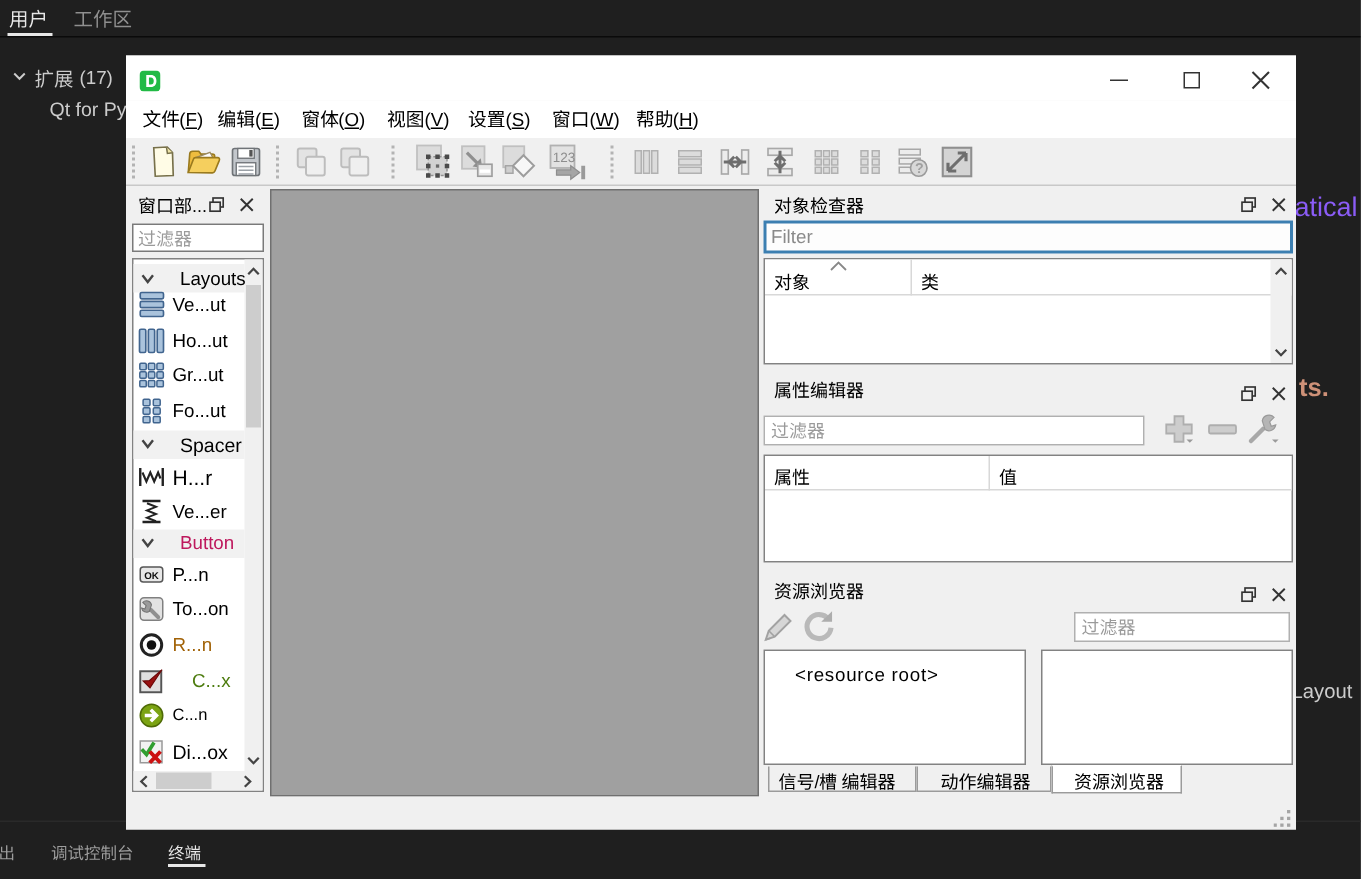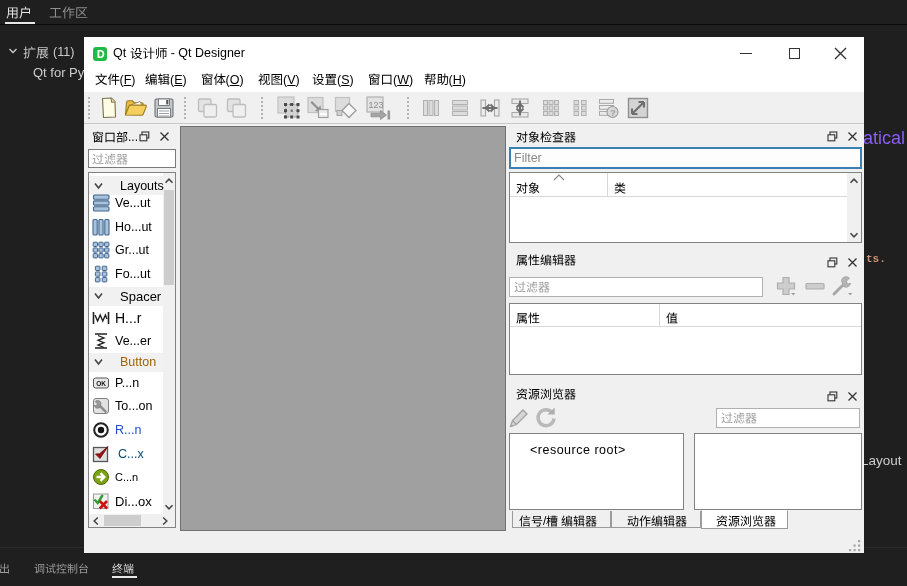--- a/index.html
+++ b/index.html
@@ -79,21 +79,21 @@
     </svg>
   </div>
 <svg class="a" style="left:8px;top:46px" width="10" height="10" viewBox="0 0 10 10">
     <path d="M1.5 3 5 6.5 8.5 3" stroke="#cccccc" stroke-width="1.3" fill="none"></path>
   </svg>
 <div class="row" style="left:23px;top:44px;height:16px">
     <svg style="width:26px;height:13px;color:#cccccc;" viewBox="0 0 2000 1000">
       <use href="#u6269" x="0"></use>
       <use href="#u5c55" x="1000"></use>
     </svg>
-    <span style="color:#cccccc;font-size:12.5px;margin-left:4px">(11)</span>
+    <span style="color:#cccccc;font-size:12.5px;margin-left:4px">(17)</span>
   </div>
 <div class="row" style="left:33px;top:64px;height:16px;color:#cccccc;font-size:13px">Qt for Py</div>
 <div class="a" style="left:0;top:547px;width:907px;height:1px;background:#2a2a2a"></div>
 <div class="row" style="left:-1px;top:561px;height:14px">
     <svg style="width:11px;height:11px;color:#9d9d9d;" viewBox="0 0 1000 1000">
       <use href="#u51fa" x="0"></use>
     </svg>
   </div>
 <div class="row" style="left:34px;top:561px;height:14px">
     <svg style="width:55px;height:11px;color:#9d9d9d;" viewBox="0 0 5000 1000">
@@ -105,37 +105,28 @@
     </svg>
   </div>
 <div class="row" style="left:112px;top:561px;height:14px">
     <svg style="width:22px;height:11px;color:#e7e7e7;" viewBox="0 0 2000 1000">
       <use href="#u7ec8" x="0"></use>
       <use href="#u7aef" x="1000"></use>
     </svg>
   </div>
 <div class="a" style="left:112px;top:576px;width:25px;height:1.5px;background:#e7e7e7"></div>
 <div class="row" style="left:848px;top:131px;height:15px;color:#8b5cf6;font-size:18px">matical</div>
-<div class="row" style="left:866px;top:251px;height:15px;color:#ce9178;font-weight:bold;font-size:11px;font-family:Liberation Mono, monospace">ts.</div>
+<div class="row" style="left:866px;top:251px;height:15px;color:#ce9178;font-weight:bold;font-size:17px;font-family:Liberation Sans, sans-serif">ts.</div>
 <div class="row" style="left:861px;top:451px;height:18px;color:#cccccc;font-size:13.5px">Layout</div>
 <div class="a" id="win" style="left:84px;top:37px;width:780px;height:516px;background:#f0f0f0">
     <div class="a" style="left:0;top:0;width:780px;height:30px;background:#ffffff"></div>
     <svg class="a" style="left:9px;top:10px" width="14" height="14" viewBox="0 0 14 14">
       <rect x="0" y="0" width="14" height="14" rx="3" fill="#21ba45"></rect>
       <path d="M4.5 3h3.2c2.2 0 3.6 1.5 3.6 4s-1.4 4-3.6 4H4.5zM6.3 4.6v4.8h1.3c1.2 0 1.9-.9 1.9-2.4S8.8 4.6 7.6 4.6z" fill="#fff"></path>
     </svg>
-    <div class="row" style="left:29px;top:7px;height:18px">
-      <span style="font-size:12.5px;color:#000">Qt&nbsp;</span>
-      <svg style="width:37.5px;height:12.5px;color:#000;" viewBox="0 0 3000 1000">
-        <use href="#u8bbe" x="0"></use>
-        <use href="#u8ba1" x="1000"></use>
-        <use href="#u5e08" x="2000"></use>
-      </svg>
-      <span style="font-size:12.5px;color:#000">&nbsp;-&nbsp;Qt Designer</span>
-    </div>
     <div class="a" style="left:656px;top:16px;width:12px;height:1.4px;background:#333"></div>
     <div class="a" style="left:705px;top:11px;width:11px;height:11px;border:1.4px solid #333"></div>
     <svg class="a" style="left:750px;top:10px" width="13" height="13" viewBox="0 0 13 13">
       <path d="M1 1 12 12M12 1 1 12" stroke="#333" stroke-width="1.4"></path>
     </svg>
     <div class="a" style="left:0;top:30px;width:780px;height:25px;background:#ffffff"></div>
     <div class="row" style="left:10.5px;top:33px;height:19px">
       <svg style="width:25.0px;height:12.5px;color:#000;" viewBox="0 0 2000 1000">
         <use href="#u6587" x="0"></use>
         <use href="#u4ef6" x="1000"></use>
@@ -385,42 +376,42 @@
     <div class="row" style="left:31px;top:272.5px;height:16px;font-size:14px;color:#000">H...r</div>
     <svg class="a" style="left:7.5px;top:294.7px" width="18" height="18" viewBox="0 0 18 18">
       <path d="M3 2h12M3 16h12" stroke="#222" stroke-width="1.6"></path>
       <path d="M6 3.5l6 2.4-6 2.4 6 2.4-6 2.4 6 2.4" stroke="#222" stroke-width="1.3" fill="none"></path>
     </svg>
     <div class="row" style="left:31px;top:295.7px;height:16px;font-size:12.5px;color:#000">Ve...er</div>
     <div class="a" style="left:5px;top:315.5px;width:74px;height:19px;background:#f1f1f1"></div>
     <svg class="a" style="left:10px;top:321px" width="9" height="8" viewBox="0 0 9 8">
       <path d="M1 1.5 4.5 6 8 1.5" stroke="#444" stroke-width="1.6" fill="none"></path>
     </svg>
-    <div class="row" style="left:36px;top:317px;height:16px;font-size:12.5px;color:#a16207">Button</div>
+    <div class="row" style="left:36px;top:317px;height:16px;font-size:12.5px;color:#be185d">Button</div>
     <svg class="a" style="left:7.5px;top:336.5px" width="18" height="18" viewBox="0 0 18 18">
       <rect x="1.5" y="4" width="15" height="10" rx="2" fill="#e8e8e8" stroke="#555" stroke-width="1"></rect>
       <text x="4.2" y="12" font-size="6.5" font-weight="bold" fill="#111" font-family="Liberation Sans">OK</text>
     </svg>
     <div class="row" style="left:31px;top:337.5px;height:16px;font-size:12.5px;color:#000">P...n</div>
     <svg class="a" style="left:7.5px;top:360.0px" width="18" height="18" viewBox="0 0 18 18">
       <rect x="1.5" y="1.5" width="15" height="15" rx="2.5" fill="#e2e2e2" stroke="#808080" stroke-width="1"></rect>
       <path d="M13.5 14.5 L8.5 9.5" stroke="#909090" stroke-width="2.6" fill="none" stroke-linecap="round"></path>
       <path d="M9 6.2 A3.4 3.4 0 0 0 3.2 4.6 L5.4 6.8 L4.6 9 L2.4 8.4 A3.4 3.4 0 0 0 7.6 10.6 Z" fill="#9a9a9a" stroke="#737373" stroke-width="0.7"></path>
     </svg>
     <div class="row" style="left:31px;top:361px;height:16px;font-size:12.5px;color:#000">To...on</div>
     <svg class="a" style="left:7.5px;top:384.0px" width="18" height="18" viewBox="0 0 18 18">
       <circle cx="9" cy="9" r="6.8" fill="#fdfdfd" stroke="#222" stroke-width="2"></circle>
       <circle cx="9" cy="9" r="3.2" fill="#111"></circle>
     </svg>
-    <div class="row" style="left:31px;top:385px;height:16px;font-size:12.5px;color:#1d4ed8">R...n</div>
+    <div class="row" style="left:31px;top:385px;height:16px;font-size:12.5px;color:#a16207">R...n</div>
     <svg class="a" style="left:7.5px;top:407.7px" width="18" height="18" viewBox="0 0 18 18">
       <rect x="1.5" y="2.5" width="14" height="14" fill="#e0e0e0" stroke="#555" stroke-width="1.3"></rect>
       <path d="M3.5 9 L8 13.5 L16 1.5 L7.5 8.8 Z" fill="#991111" stroke="#6e0a0a" stroke-width="0.8"></path>
     </svg>
-    <div class="row" style="left:34px;top:408.7px;height:16px;font-size:12.5px;color:#0c4a6e">C...x</div>
+    <div class="row" style="left:44px;top:408.7px;height:16px;font-size:12.5px;color:#4d7c0f">C...x</div>
     <svg class="a" style="left:7.5px;top:431.4px" width="18" height="18" viewBox="0 0 18 18">
       <circle cx="9" cy="9" r="7.5" fill="#7ba313" stroke="#4e6a06" stroke-width="1"></circle>
       <path d="M4.5 9h7M8.5 5.2 12.3 9l-3.8 3.8" stroke="#fff" stroke-width="2.4" fill="none"></path>
     </svg>
     <div class="row" style="left:31px;top:432.4px;height:16px;font-size:11px;color:#000">C...n</div>
     <svg class="a" style="left:7.5px;top:455.1px" width="18" height="18" viewBox="0 0 18 18">
       <rect x="1.5" y="2" width="14.5" height="14.5" fill="#f2f2f2" stroke="#999" stroke-width="1"></rect>
       <path d="M2.5 7.5l3.2 3.5 5-8" stroke="#2f9e2f" stroke-width="2.4" fill="none"></path>
       <path d="M7.8 9 L15 16.5M15 9 L7.8 16.5" stroke="#cc1111" stroke-width="2.6"></path>
     </svg>

